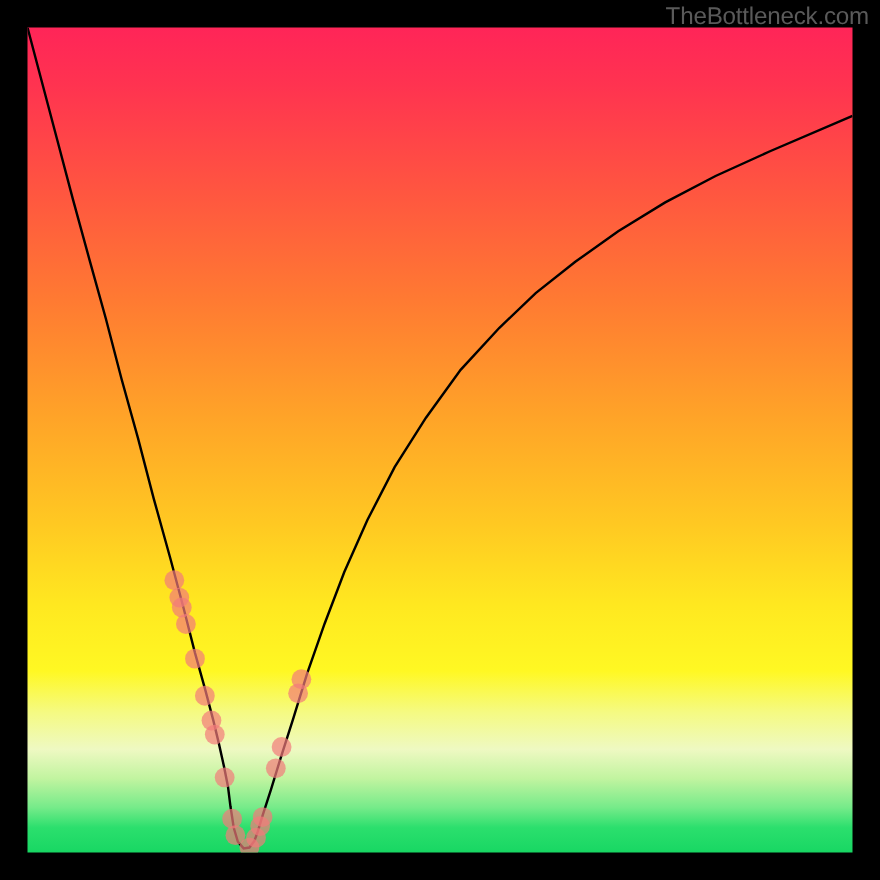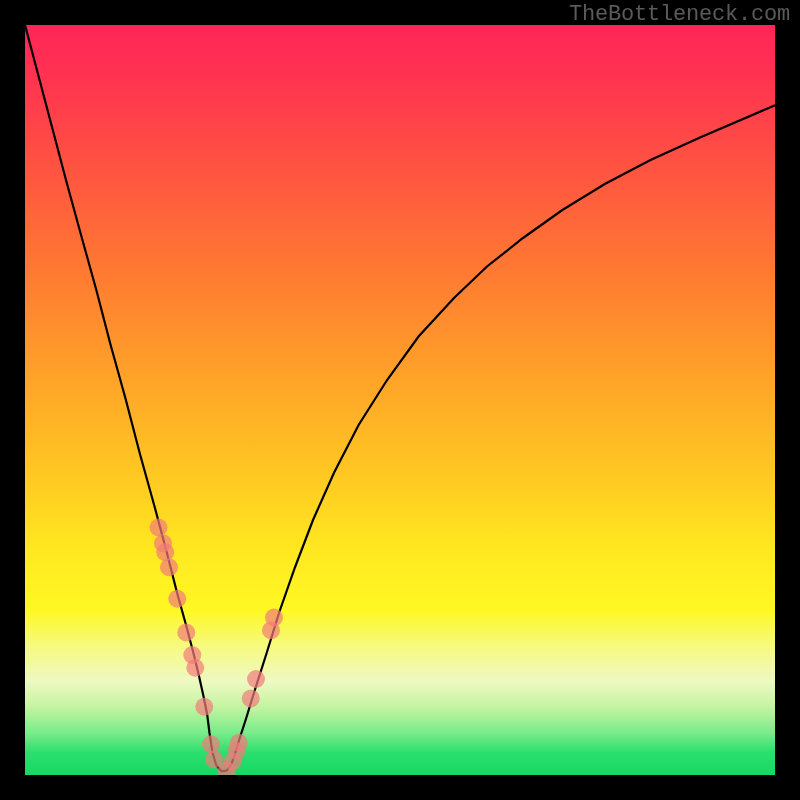--- a/index.html
+++ b/index.html
@@ -44,21 +44,21 @@
     left: 0;
     top: 0;
     width: 750px;
     height: 750px;
   }
   .watermark {
     position: absolute;
     top: 2px;
     right: 10px;
     color: #5a5a5a;
-    font-family: Liberation Mono, monospace;
+    font-family: Liberation Sans, sans-serif;
     font-size: 22px;
     letter-spacing: -0.2px;
     font-weight: 400;
   }
 </style>
 </head>
 <body>
 
 <div class="frame">
   <div class="plot-area">

